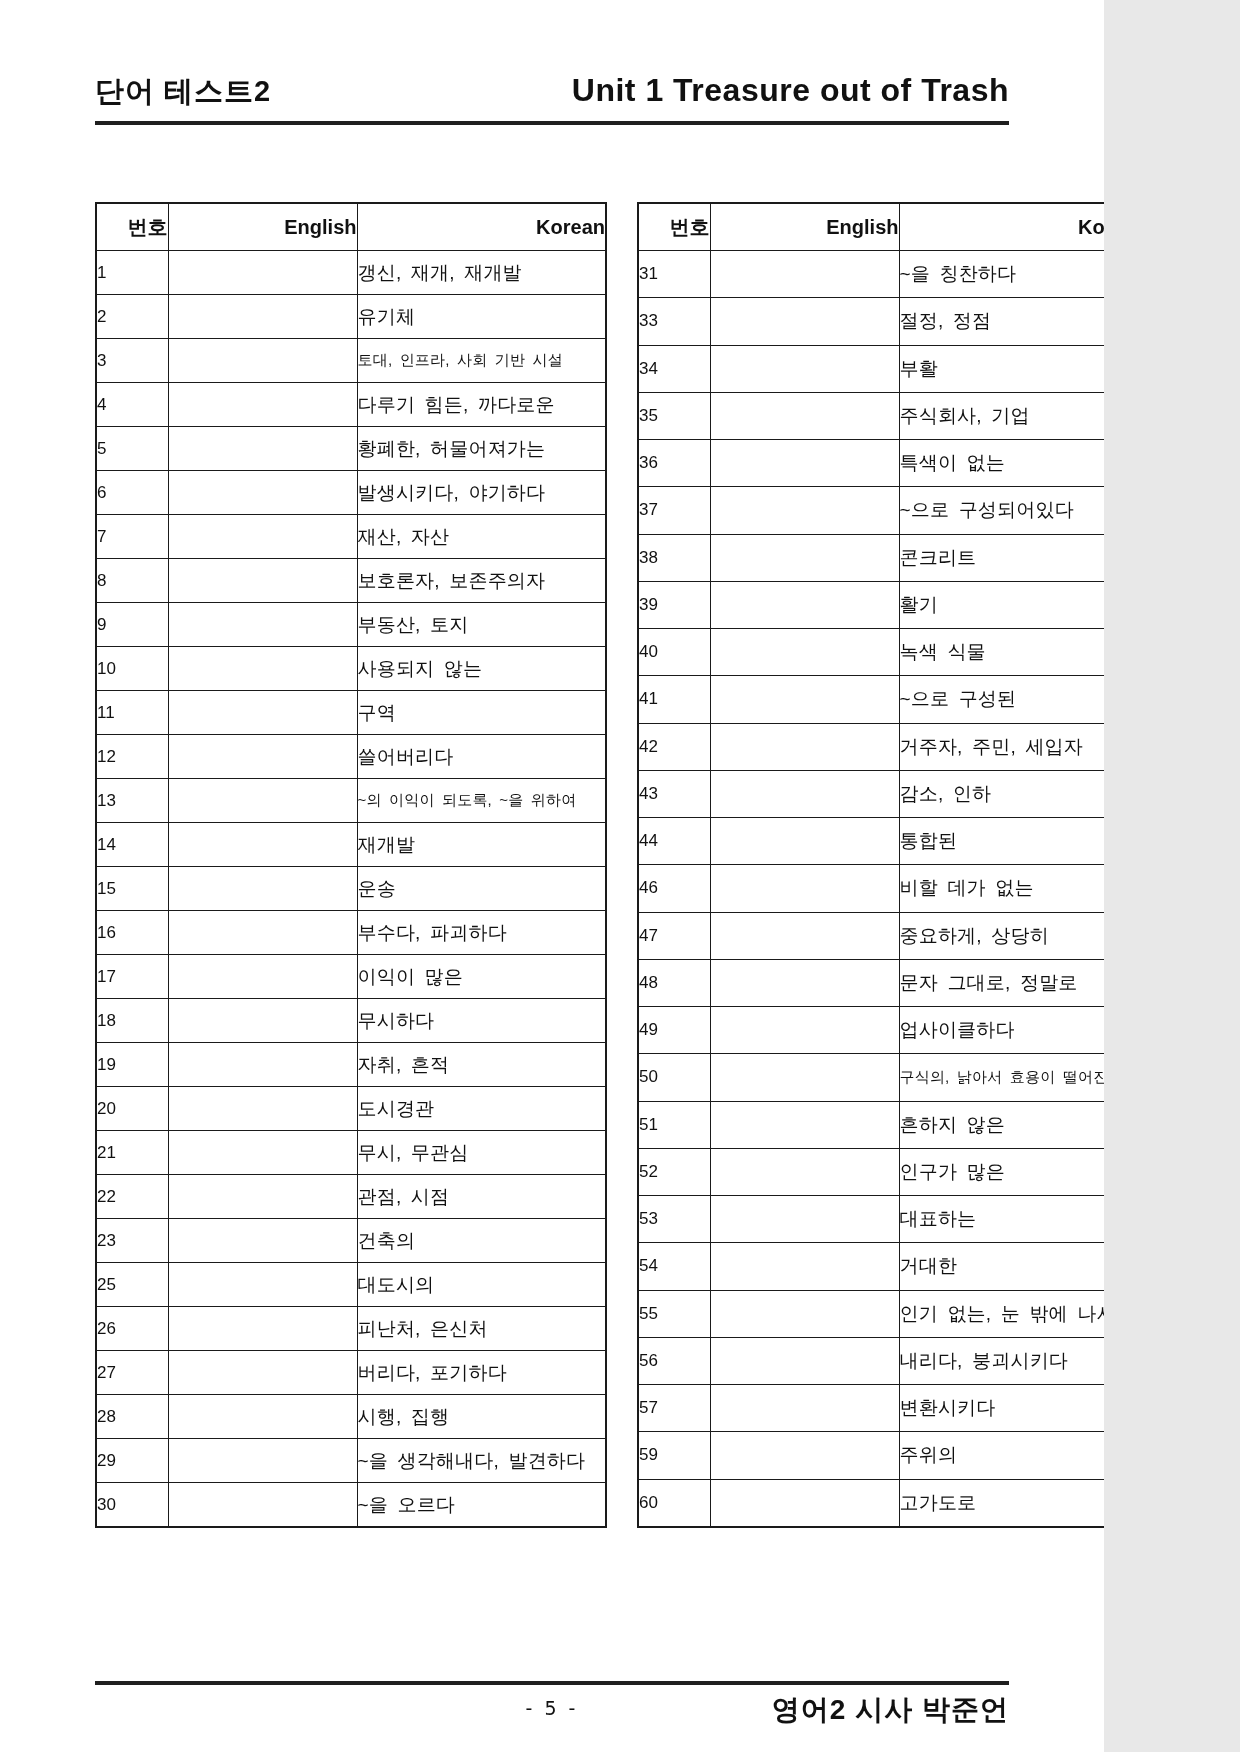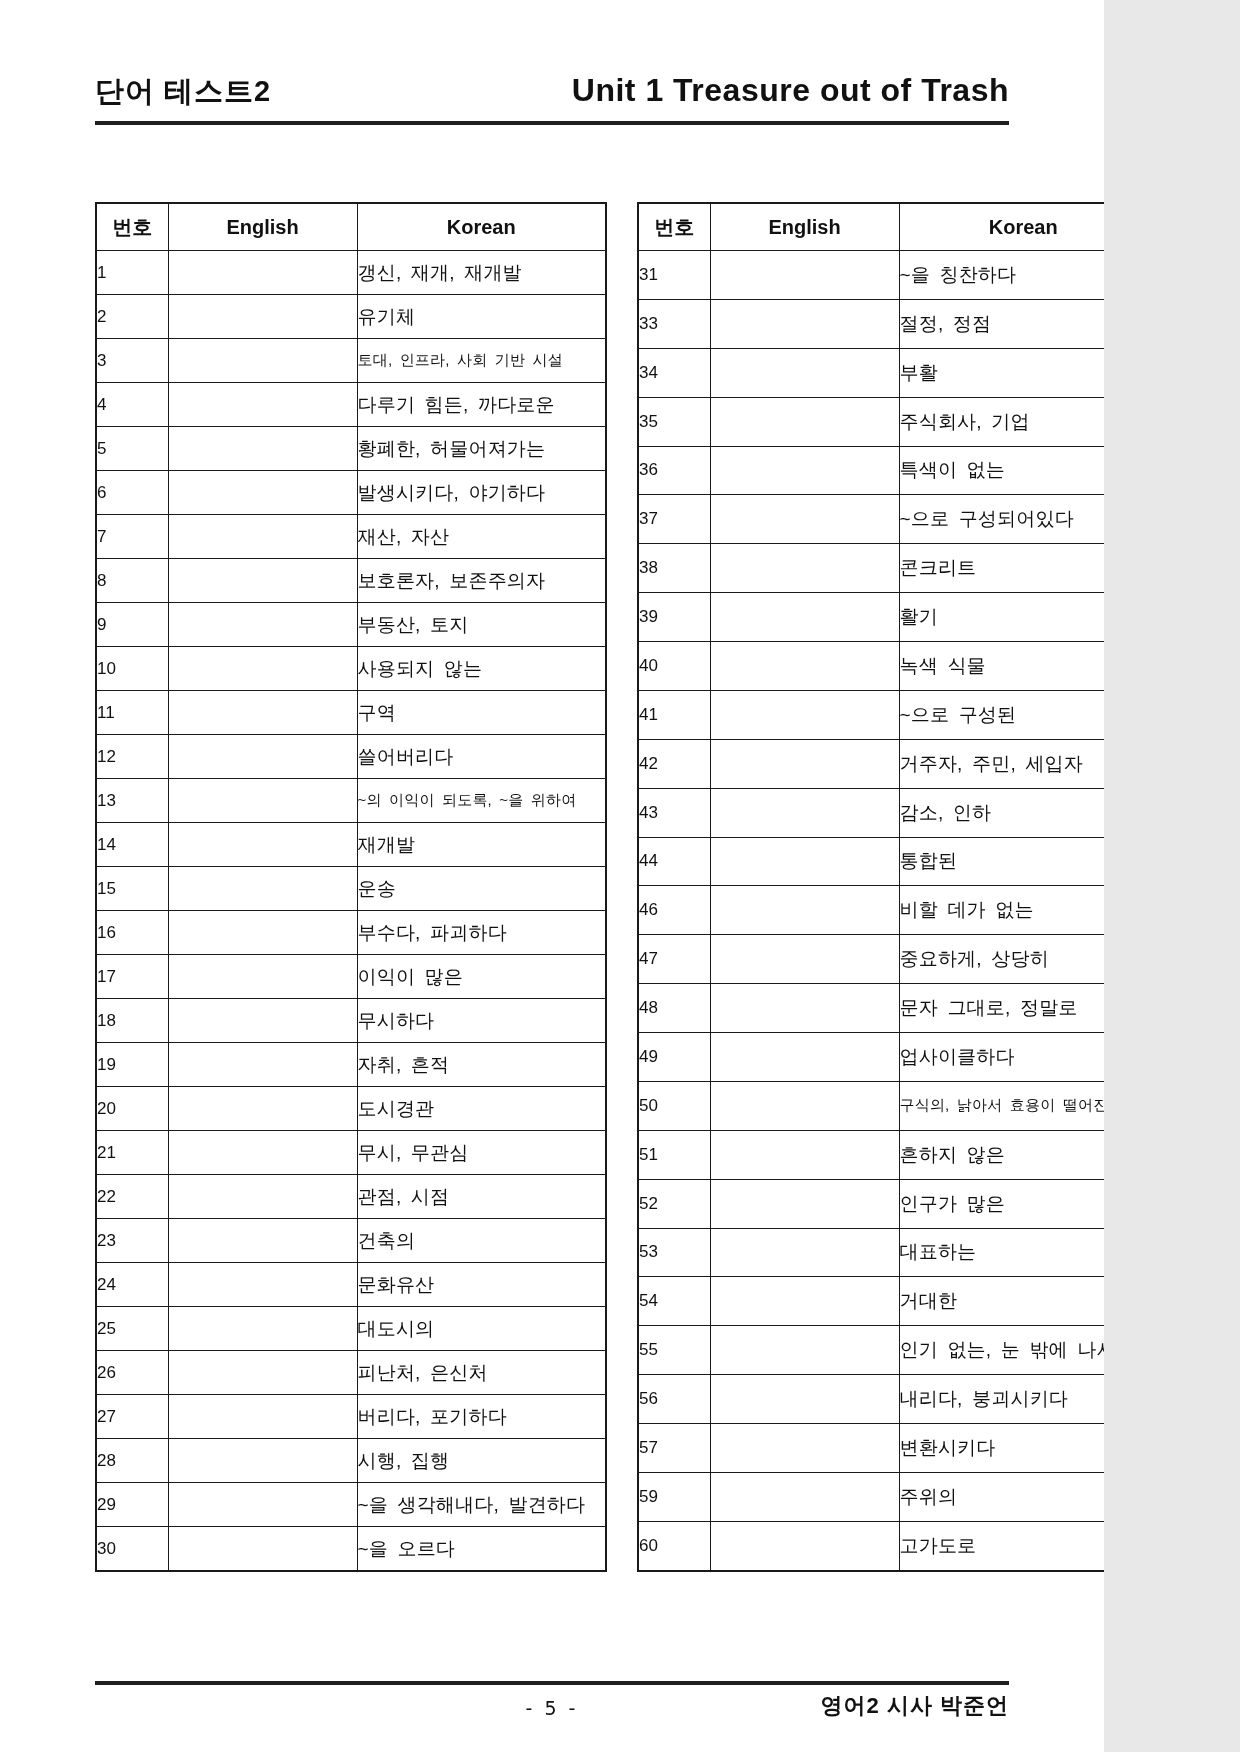--- a/index.html
+++ b/index.html
@@ -36,21 +36,21 @@
     padding:0;
     vertical-align:middle;
     overflow:hidden;
     white-space:nowrap;
   }
   col.c-no{width:72px;}
   col.c-en{width:189px;}
   col.c-ko{width:249px;}
   table.vocab th{
     height:46px;
-    font-size:20px;font-weight:700;text-align:center;
+    font-size:20px;font-weight:700;text-align:right;
   }
   table.vocab td{height:43px;}
   td.col-no{
     font-size:17px;
     padding-left:13px;
     text-align:left;
   }
   td.col-ko{
     font-size:19px;
     padding-left:13px;
@@ -67,21 +67,21 @@
     margin-top:12px;height:34px;
   }
   .page-number{
     position:absolute;left:0;right:0;
     text-align:center;
     font-size:19px;letter-spacing:3px;
     font-family:"DejaVu Sans","Liberation Sans",sans-serif;
   }
   .footer-credit{
     position:absolute;right:0;top:-6px;
-    font-size:22px;font-weight:700;letter-spacing:1px;
+    font-size:28px;font-weight:700;letter-spacing:1px;
   }
 </style>
 </head>
 <body>
 
 <div class="page">
 
   <div class="header">
     <div class="header-row">
       <span class="title-left">단어 테스트2</span>
@@ -215,25 +215,20 @@
             <td class="col-no">22</td>
             <td class="col-en"></td>
             <td class="col-ko">관점, 시점</td>
           </tr>
           <tr>
             <td class="col-no">23</td>
             <td class="col-en"></td>
             <td class="col-ko">건축의</td>
           </tr>
           <tr>
-            <td class="col-no">24</td>
-            <td class="col-en"></td>
-            <td class="col-ko">문화유산</td>
-          </tr>
-          <tr>
             <td class="col-no">25</td>
             <td class="col-en"></td>
             <td class="col-ko">대도시의</td>
           </tr>
           <tr>
             <td class="col-no">26</td>
             <td class="col-en"></td>
             <td class="col-ko">피난처, 은신처</td>
           </tr>
           <tr>

